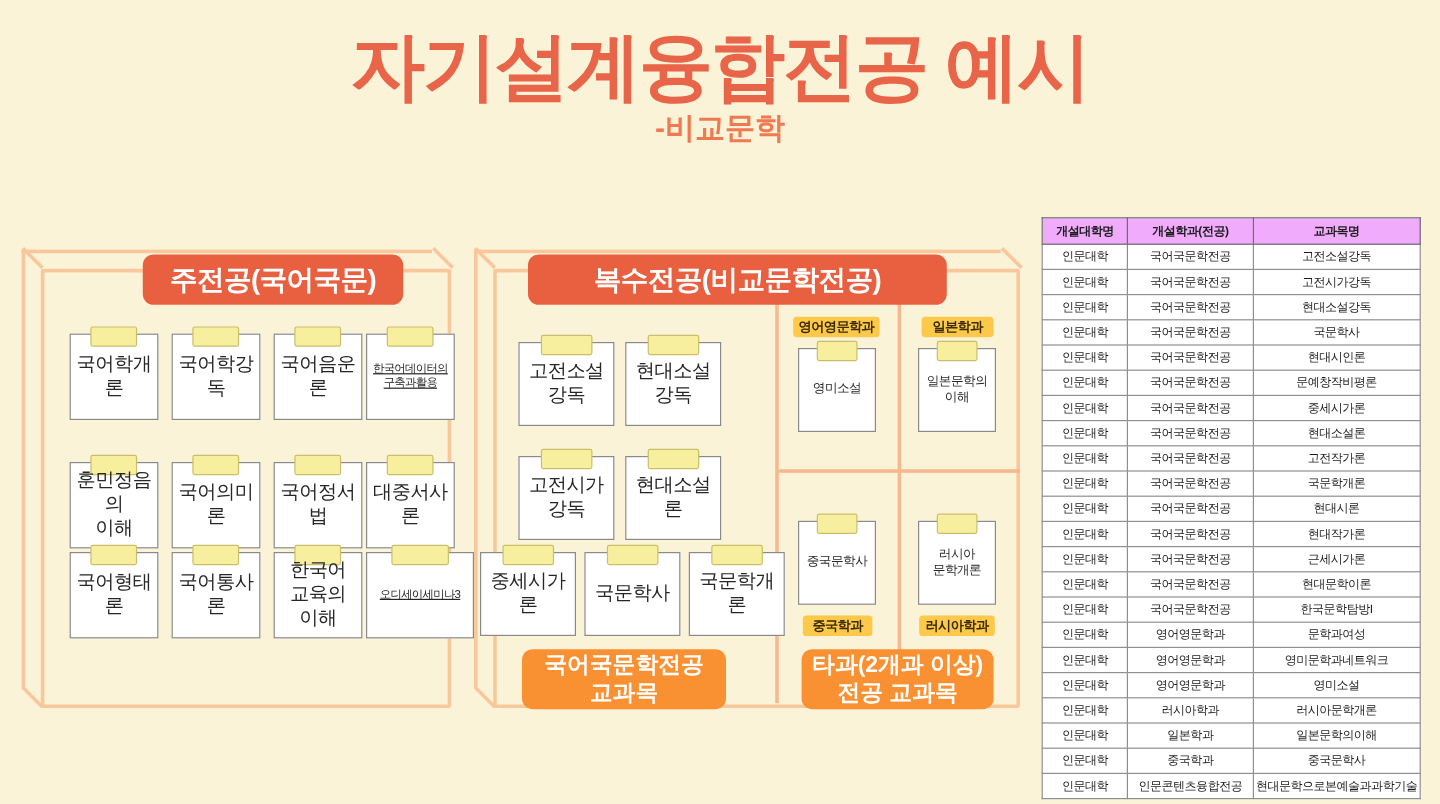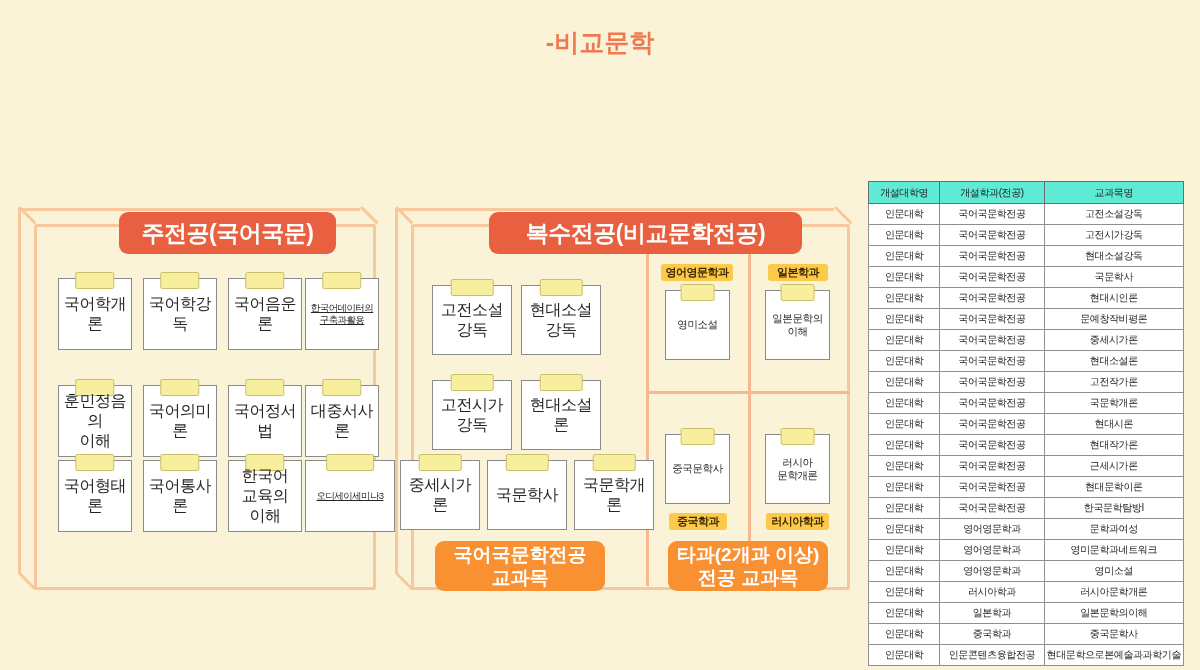--- a/index.html
+++ b/index.html
@@ -76,34 +76,35 @@
   
   .divider{position:absolute;background:#f6b98f;}
 
   
   #course-table{
     position:absolute;left:868px;top:181px;width:316px;
     border-collapse:collapse;background:#fff;
     font-size:10px;color:#1c1c1c;
   }
   #course-table th{
-    background:#5eead4;border:1px solid #6d6d6d;font-weight:normal;
+    background:#f0abfc;border:1px solid #6d6d6d;font-weight:bold;
     padding:3.5px 2px;text-align:center;letter-spacing:-0.4px;font-size:10px;
   }
   #course-table td{
     border:1px solid #8f8f8f;padding:3px 2px;text-align:center;
     letter-spacing:-0.4px;white-space:nowrap;
   }
   #course-table th:nth-child(1),#course-table td:nth-child(1){width:68px;}
   #course-table th:nth-child(2),#course-table td:nth-child(2){width:100px;}
 </style>
 </head>
 <body>
 
 <div id="title-area">
+  <h1 id="main-title">자기설계융합전공 예시</h1>
   <p id="sub-title">-비교문학</p>
 </div>
 
 <div class="frame3d" id="frame-left" style="left:18px;top:208px;width:358px;height:382px;">
   <div class="back-top" style="width:342px;"></div>
   <div class="back-left" style="height:366px;"></div>
   <div class="face"></div>
   <div class="diag" style="left:0px;top:0px;height:23px;transform:rotate(-45deg);"></div>
   <div class="diag" style="left:0px;top:366px;height:23px;transform:rotate(-45deg);"></div>
   <div class="diag" style="left:342px;top:0px;height:23px;transform:rotate(-45deg);"></div>
@@ -119,21 +120,21 @@
 </div>
 
 <div class="divider" style="left:646px;top:226px;width:3px;height:360px;"></div>
 
 <div class="divider" style="left:649px;top:391px;width:201px;height:3px;"></div>
 
 <div class="divider" style="left:748px;top:226px;width:3px;height:360px;"></div>
 
 <div class="sec-header" style="left:119px;top:212px;width:217px;height:42px;">주전공(국어국문)</div>
 
-<div class="sec-header" style="left:489px;top:212px;width:313px;height:42px;">복수전공(비교문학전공)</div>
+<div class="sec-header" style="left:440px;top:212px;width:349px;height:42px;">복수전공(비교문학전공)</div>
 
 <div class="card" style="left:58px;top:278px;width:74px;height:72px;">
   <span class="tab"></span>
   <span class="lbl">국어학개론</span>
 </div>
 <div class="card" style="left:143px;top:278px;width:74px;height:72px;">
   <span class="tab"></span>
   <span class="lbl">국어학강독</span>
 </div>
 <div class="card" style="left:228px;top:278px;width:74px;height:72px;">

